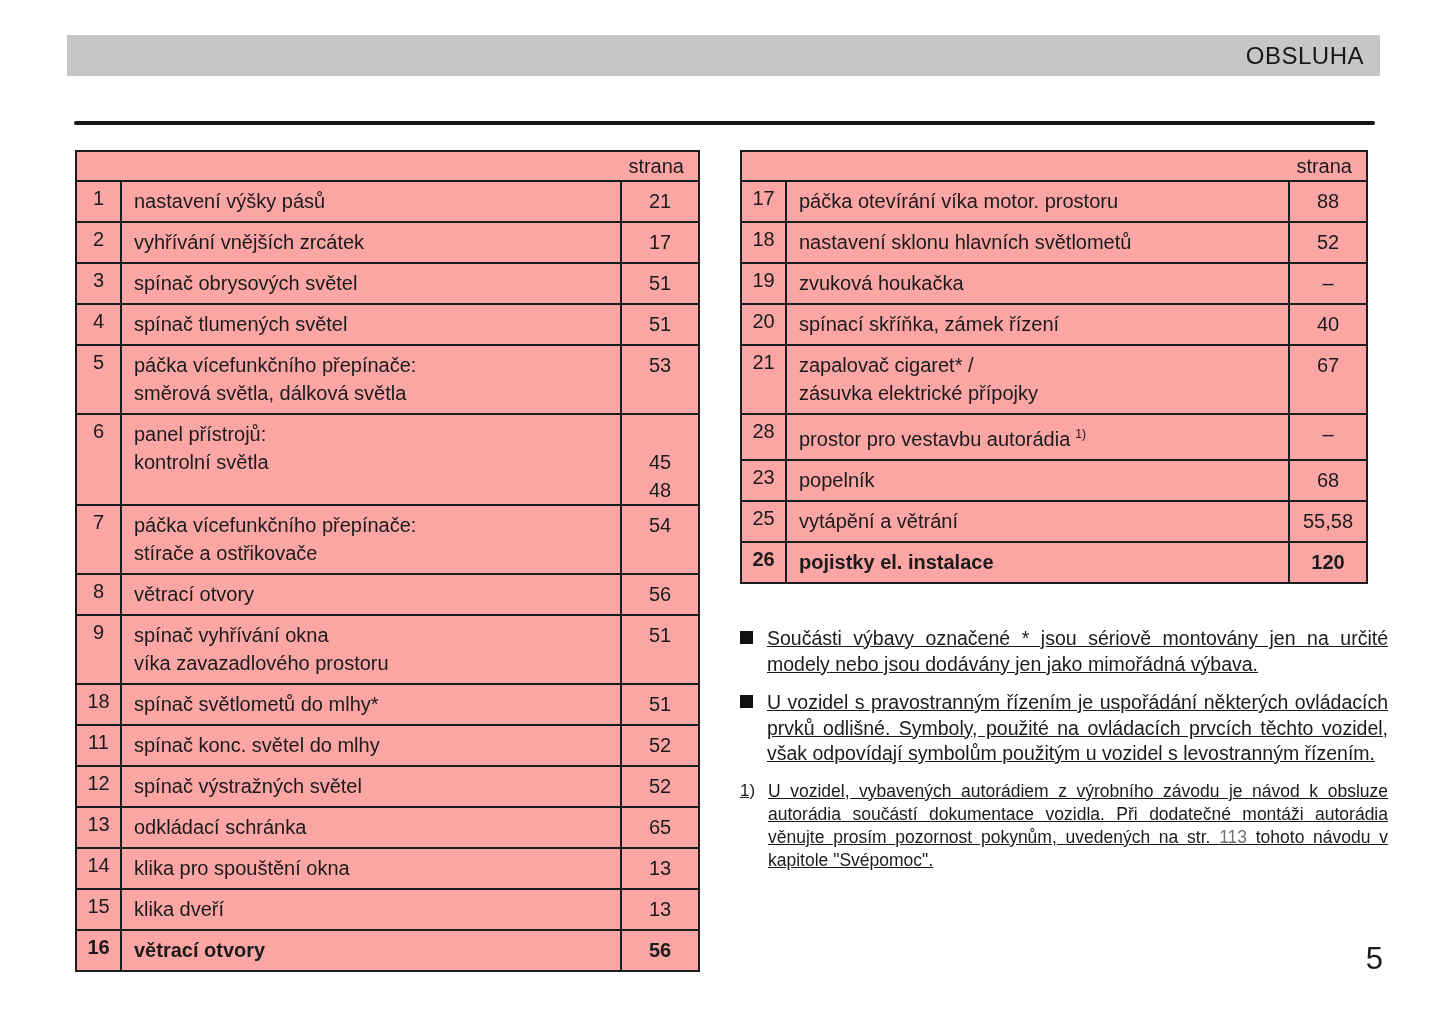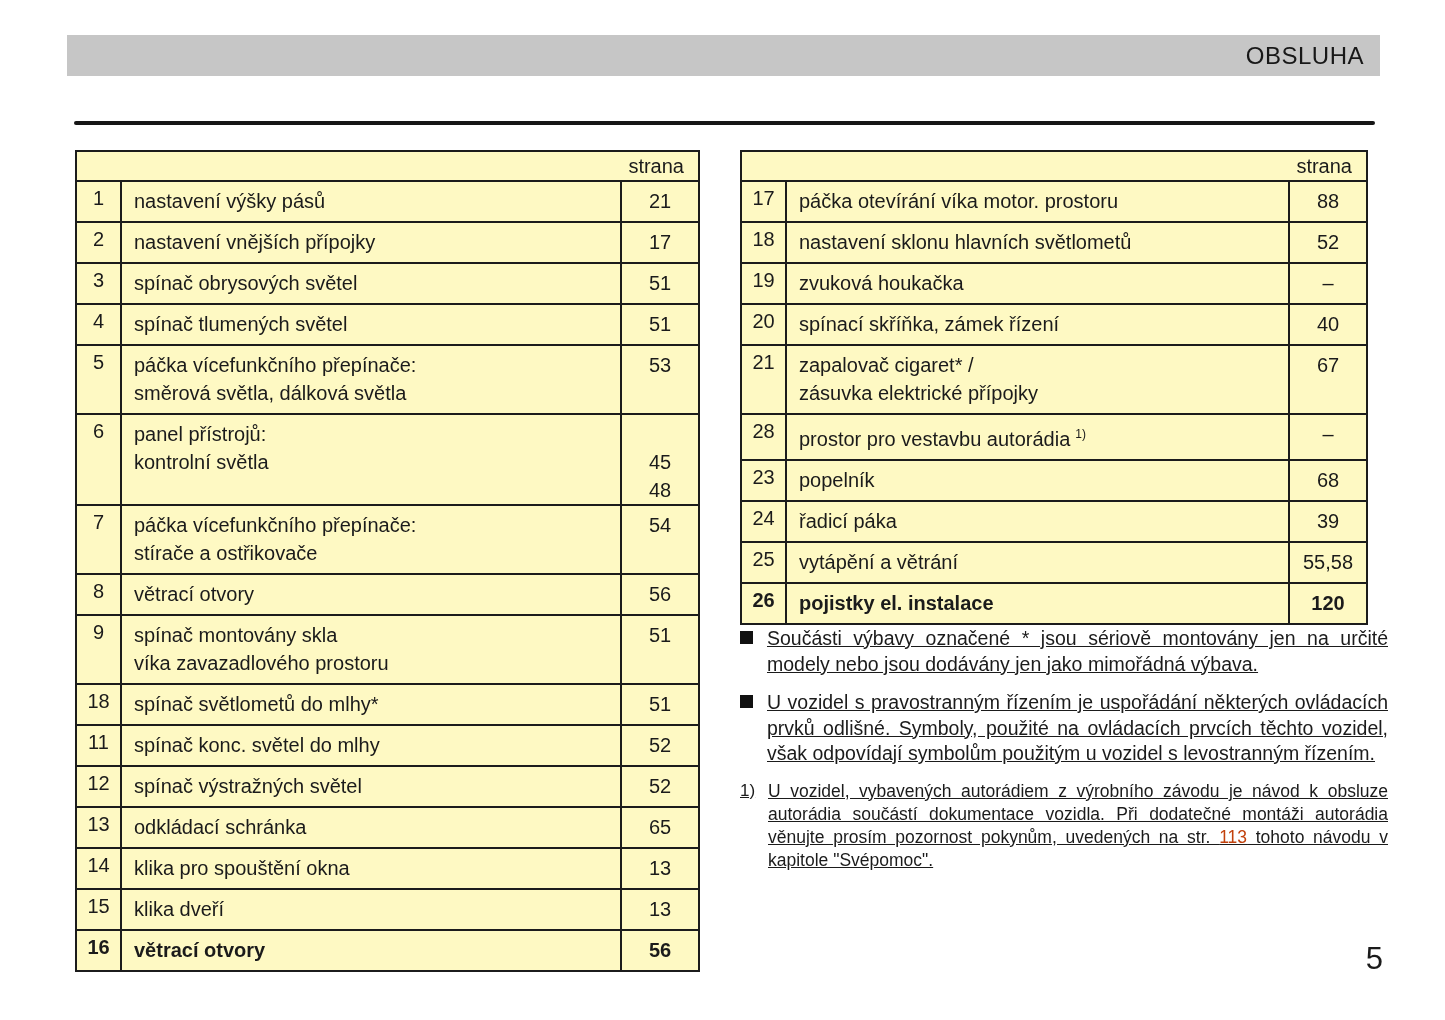--- a/index.html
+++ b/index.html
@@ -15,21 +15,21 @@
   }
   .header-title {
     position: absolute; right: 16px; top: 50%; transform: translateY(-50%);
     font-size: 24px; font-weight: normal; letter-spacing: 0.5px; color: #181818;
   }
   .rule {
     position: absolute; left: 74px; top: 121px; width: 1301px; height: 4px;
     background: #161616; border-radius: 2px;
   }
   .idx-table {
-    position: absolute; border: 2px solid #1c1c1c; background: #fef9c3;
+    position: absolute; border: 2px solid #1c1c1c; background: #fca5a5;
   }
   .table-left  { left: 75px;  top: 150px; width: 625px; }
   .table-right { left: 740px; top: 150px; width: 628px; }
   .t-header {
     height: 30px; display: flex; justify-content: flex-end; align-items: center;
     padding-right: 14px; font-size: 20px; border-bottom: 2px solid #1c1c1c;
   }
   .t-row { display: flex; border-bottom: 2px solid #1c1c1c; min-height: 39px; }
   .t-row:last-child { border-bottom: none; font-weight: bold; }
   .c-num {
@@ -75,21 +75,21 @@
     <div class="c-text">
           <div>nastavení výšky pásů</div>
         </div>
     <div class="c-page">
           <div>21</div>
         </div>
   </div>
       <div class="t-row">
     <div class="c-num">2</div>
     <div class="c-text">
-          <div>nastavení vnějších přípojky</div>
+          <div>vyhřívání vnějších zrcátek</div>
         </div>
     <div class="c-page">
           <div>17</div>
         </div>
   </div>
       <div class="t-row">
     <div class="c-num">3</div>
     <div class="c-text">
           <div>spínač obrysových světel</div>
         </div>
@@ -143,21 +143,21 @@
     <div class="c-text">
           <div>větrací otvory</div>
         </div>
     <div class="c-page">
           <div>56</div>
         </div>
   </div>
       <div class="t-row">
     <div class="c-num">9</div>
     <div class="c-text">
-          <div>spínač montovány skla</div>
+          <div>spínač vyhřívání okna</div>
           <div>víka zavazadlového prostoru</div>
         </div>
     <div class="c-page">
           <div>51</div>
         </div>
   </div>
       <div class="t-row">
     <div class="c-num">18</div>
     <div class="c-text">
           <div>spínač světlometů do mlhy*</div>
@@ -281,29 +281,20 @@
           <div>–</div>
         </div>
   </div>
       <div class="t-row">
     <div class="c-num">23</div>
     <div class="c-text">
           <div>popelník</div>
         </div>
     <div class="c-page">
           <div>68</div>
-        </div>
-  </div>
-      <div class="t-row">
-    <div class="c-num">24</div>
-    <div class="c-text">
-          <div>řadicí páka</div>
-        </div>
-    <div class="c-page">
-          <div>39</div>
         </div>
   </div>
       <div class="t-row">
     <div class="c-num">25</div>
     <div class="c-text">
           <div>vytápění a větrání</div>
         </div>
     <div class="c-page">
           <div>55,58</div>
         </div>
@@ -326,20 +317,20 @@
     <span class="note-text">Součásti výbavy označené * jsou sériově montovány jen na určité modely nebo jsou dodávány jen jako mimořádná výbava.</span>
   </div>
         <div class="note">
     <span class="note-marker"></span>
     <span class="note-text">U vozidel s pravostranným řízením je uspořádání některých ovládacích prvků odlišné. Symboly, použité na ovládacích prvcích těchto vozidel, však odpovídají symbolům použitým u vozidel s levostranným řízením.</span>
   </div>
       </div>
     <div class="footnote">
       <span class="fn-marker">1)</span>
       <span class="fn-text">
-        <span>U vozidel, vybavených autorádiem z výrobního závodu je návod k obsluze autorádia součástí dokumentace vozidla. Při dodatečné montáži autorádia věnujte prosím pozornost pokynům, uvedených na str. </span><span class="page-ref" style="color: #c2410c;">113</span><span> tohoto návodu v kapitole "Svépomoc".</span>
+        <span>U vozidel, vybavených autorádiem z výrobního závodu je návod k obsluze autorádia součástí dokumentace vozidla. Při dodatečné montáži autorádia věnujte prosím pozornost pokynům, uvedených na str. </span><span class="page-ref" style="color: #737373;">113</span><span> tohoto návodu v kapitole "Svépomoc".</span>
       </span>
     </div>
   </div>
 
   <div class="page-number">5</div>
 
 </div>
 
 </body></html>

